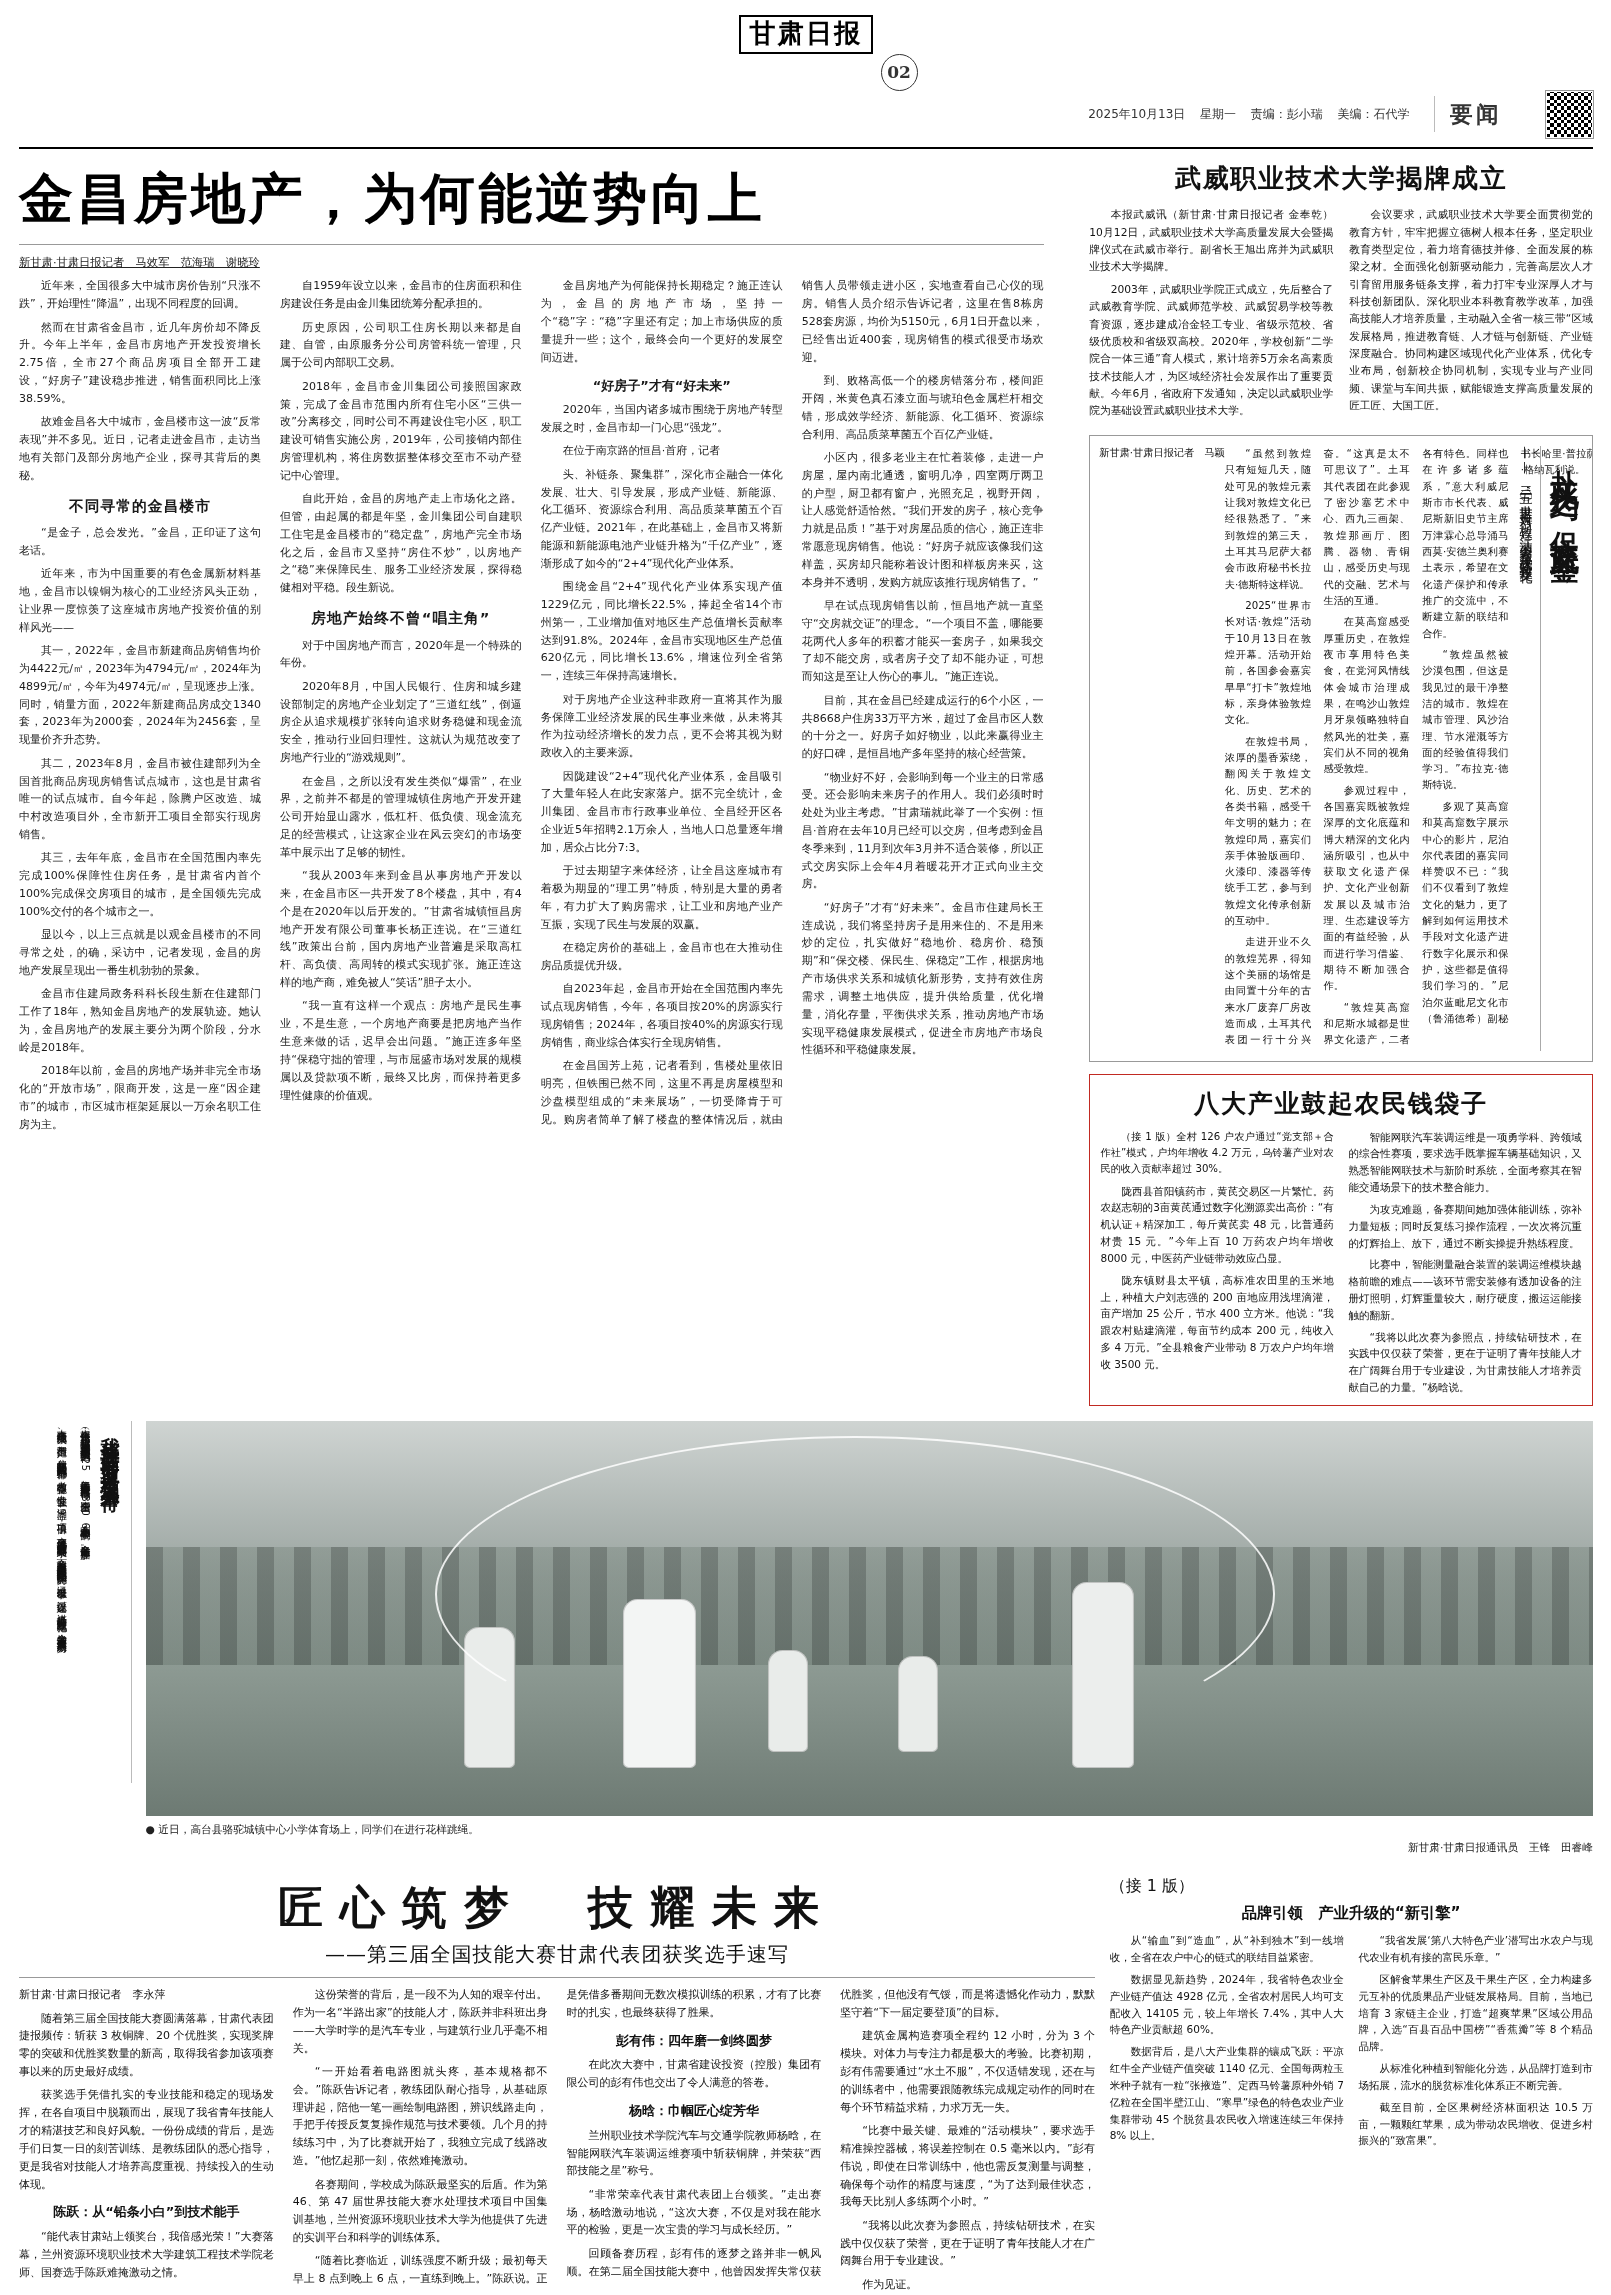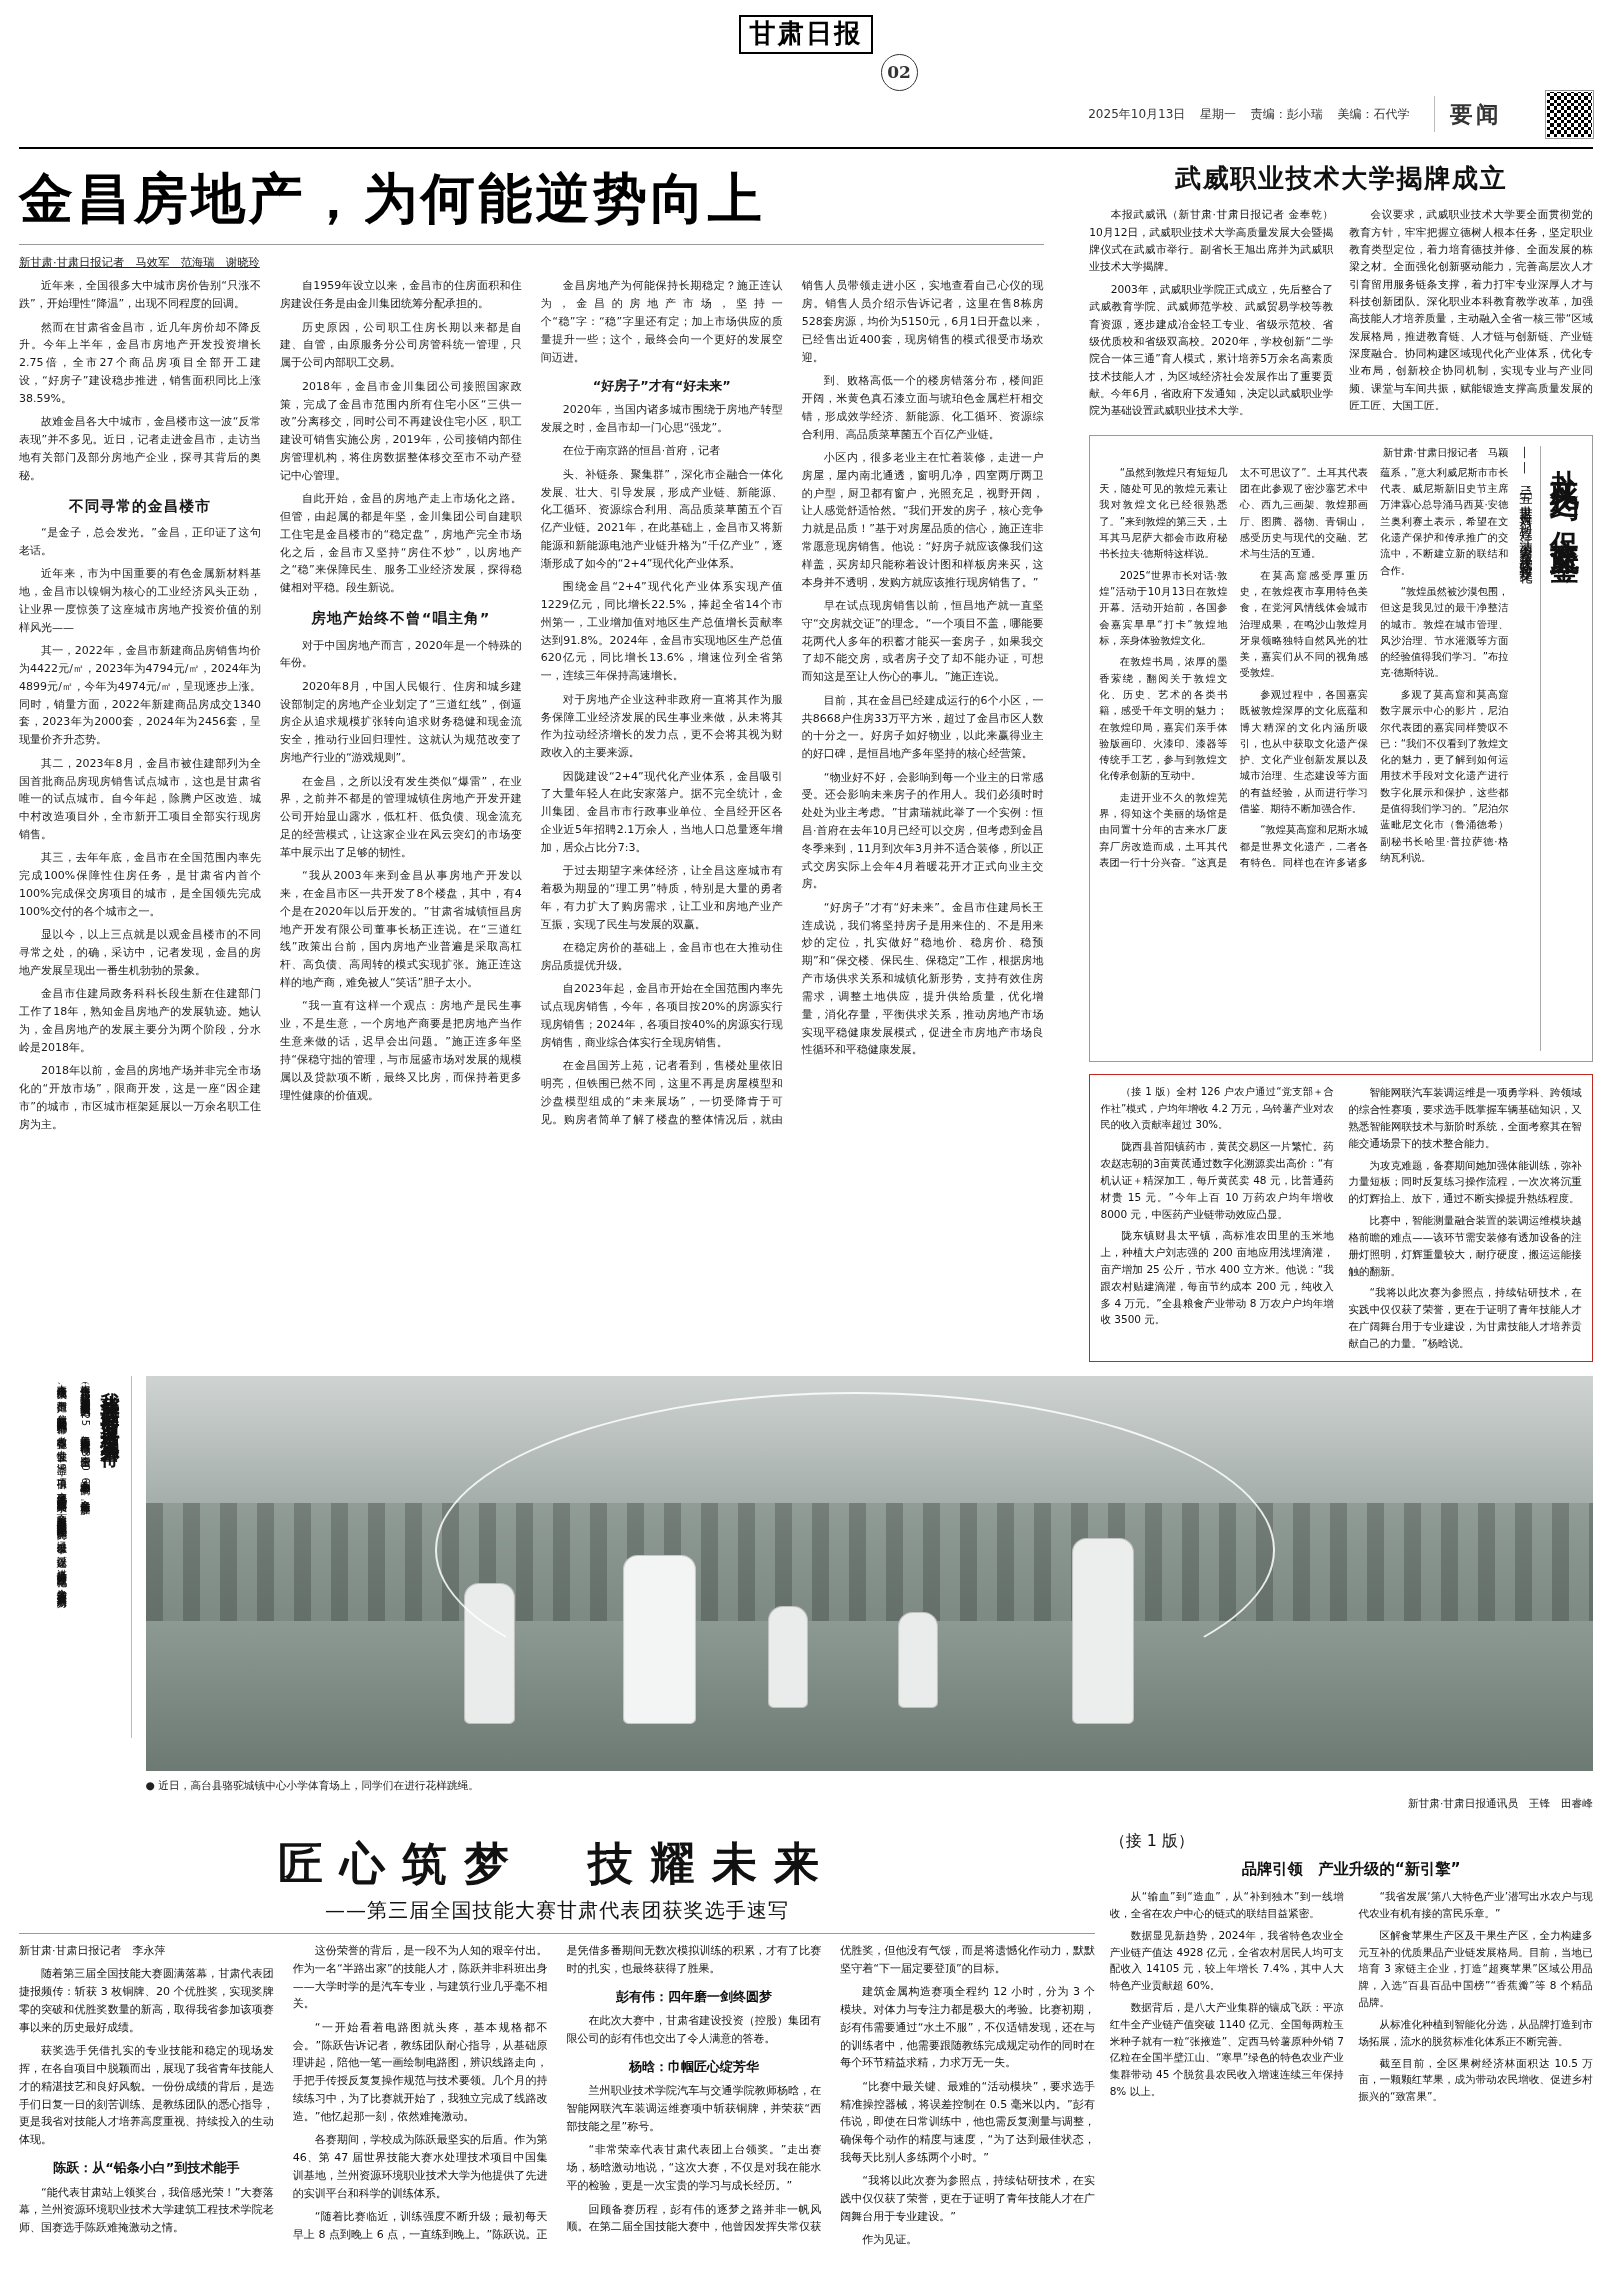--- a/index.html
+++ b/index.html
@@ -406,37 +406,38 @@
           <p>2003年，武威职业学院正式成立，先后整合了武威教育学院、武威师范学校、武威贸易学校等教育资源，逐步建成冶金轻工专业、省级示范校、省级优质校和省级双高校。2020年，学校创新“二学院合一体三通”育人模式，累计培养5万余名高素质技术技能人才，为区域经济社会发展作出了重要贡献。今年6月，省政府下发通知，决定以武威职业学院为基础设置武威职业技术大学。</p>
           <p>会议要求，武威职业技术大学要全面贯彻党的教育方针，牢牢把握立德树人根本任务，坚定职业教育类型定位，着力培育德技并修、全面发展的栋梁之材。全面强化创新驱动能力，完善高层次人才引育留用服务链条支撑，着力打牢专业深厚人才与科技创新团队。深化职业本科教育教学改革，加强高技能人才培养质量，主动融入全省一核三带“区域发展格局，推进教育链、人才链与创新链、产业链深度融合。协同构建区域现代化产业体系，优化专业布局，创新校企协同机制，实现专业与产业同频、课堂与车间共振，赋能锻造支撑高质量发展的匠工匠、大国工匠。</p>
         </div>
       </div>
 
       <div class="box-vertical">
         <div style="display:flex;flex-direction:row;">
           <div class="vsub">——二〇二五“世界市长对话·敦煌”活动参会嘉宾沉浸式体验敦煌文化</div>
           <div class="vtitle">赴文化之约　促交流互鉴</div>
         </div>
-        <div style="flex:1;display:flex;flex-direction:column;">
+        <div style="flex:1;display:flex;flex-direction:row;">
           <div class="vbyline">新甘肃·甘肃日报记者　马颖</div>
           <div class="vbody">
             <p>“虽然到敦煌只有短短几天，随处可见的敦煌元素让我对敦煌文化已经很熟悉了。”来到敦煌的第三天，土耳其马尼萨大都会市政府秘书长拉夫·德斯特这样说。</p>
             <p>2025“世界市长对话·敦煌”活动于10月13日在敦煌开幕。活动开始前，各国参会嘉宾早早“打卡”敦煌地标，亲身体验敦煌文化。</p>
             <p>在敦煌书局，浓厚的墨香萦绕，翻阅关于敦煌文化、历史、艺术的各类书籍，感受千年文明的魅力；在敦煌印局，嘉宾们亲手体验版画印、火漆印、漆器等传统手工艺，参与到敦煌文化传承创新的互动中。</p>
             <p>走进开业不久的敦煌芜界，得知这个美丽的场馆是由同置十分年的古来水厂废弃厂房改造而成，土耳其代表团一行十分兴奋。“这真是太不可思议了”。土耳其代表团在此参观了密沙塞艺术中心、西九三画架、敦煌那画厅、图腾、器物、青铜山，感受历史与现代的交融、艺术与生活的互通。</p>
             <p>在莫高窟感受厚重历史，在敦煌夜市享用特色美食，在党河风情线体会城市治理成果，在鸣沙山敦煌月牙泉领略独特自然风光的壮美，嘉宾们从不同的视角感受敦煌。</p>
             <p>参观过程中，各国嘉宾既被敦煌深厚的文化底蕴和博大精深的文化内涵所吸引，也从中获取文化遗产保护、文化产业创新发展以及城市治理、生态建设等方面的有益经验，从而进行学习借鉴、期待不断加强合作。</p>
             <p>“敦煌莫高窟和尼斯水城都是世界文化遗产，二者各有特色。同样也在许多诸多蕴系，”意大利威尼斯市市长代表、威尼斯新旧史节主席万津霖心总导涌马西莫·安德兰奥利赛土表示，希望在文化遗产保护和传承推广的交流中，不断建立新的联结和合作。</p>
             <p>“敦煌虽然被沙漠包围，但这是我见过的最干净整洁的城市。敦煌在城市管理、风沙治理、节水灌溉等方面的经验值得我们学习。”布拉克·德斯特说。</p>
             <p>多观了莫高窟和莫高窟数字展示中心的影片，尼泊尔代表团的嘉宾同样赞叹不已：“我们不仅看到了敦煌文化的魅力，更了解到如何运用技术手段对文化遗产进行数字化展示和保护，这些都是值得我们学习的。”尼泊尔蓝毗尼文化市（鲁涌德希）副秘书长哈里·普拉萨德·格纳瓦利说。</p>
           </div>
         </div>
       </div>
 
       <div class="redbox">
+        <h2>八大产业鼓起农民钱袋子</h2>
         <div class="redbox-cols">
           <p class="cont-note">（接 1 版）全村 126 户农户通过“党支部＋合作社”模式，户均年增收 4.2 万元，乌铃薯产业对农民的收入贡献率超过 30%。</p>
           <p>陇西县首阳镇药市，黄芪交易区一片繁忙。药农赵志朝的3亩黄芪通过数字化溯源卖出高价：“有机认证＋精深加工，每斤黄芪卖 48 元，比普通药材贵 15 元。”今年上百 10 万药农户均年增收 8000 元，中医药产业链带动效应凸显。</p>
           <p>陇东镇财县太平镇，高标准农田里的玉米地上，种植大户刘志强的 200 亩地应用浅埋滴灌，亩产增加 25 公斤，节水 400 立方米。他说：“我跟农村贴建滴灌，每亩节约成本 200 元，纯收入多 4 万元。”全县粮食产业带动 8 万农户户均年增收 3500 元。</p>
           <p>智能网联汽车装调运维是一项勇学科、跨领域的综合性赛项，要求选手既掌握车辆基础知识，又熟悉智能网联技术与新阶时系统，全面考察其在智能交通场景下的技术整合能力。</p>
           <p>为攻克难题，备赛期间她加强体能训练，弥补力量短板；同时反复练习操作流程，一次次将沉重的灯辉抬上、放下，通过不断实操提升熟练程度。</p>
           <p>比赛中，智能测量融合装置的装调运维模块越格前瞻的难点——该环节需安装修有透加设备的注册灯照明，灯辉重量较大，耐疗硬度，搬运运能接触的翻新。</p>
           <p>“我将以此次赛为参照点，持续钻研技术，在实践中仅仅获了荣誉，更在于证明了青年技能人才在广阔舞台用于专业建设，为甘肃技能人才培养贡献自己的力量。”杨晗说。</p>
         </div>
       </div>

